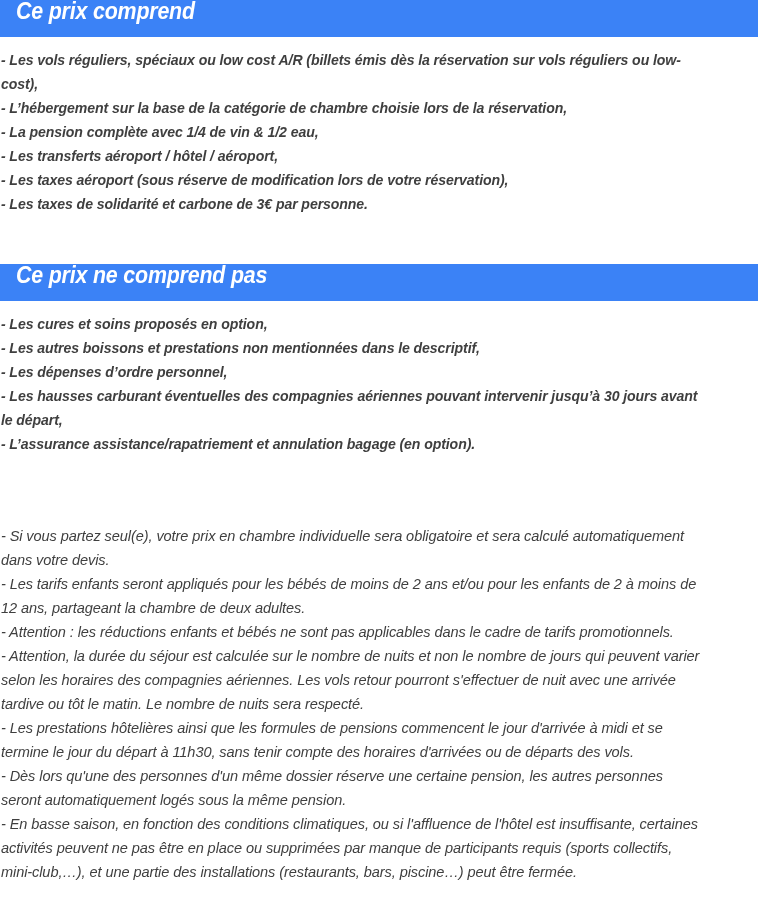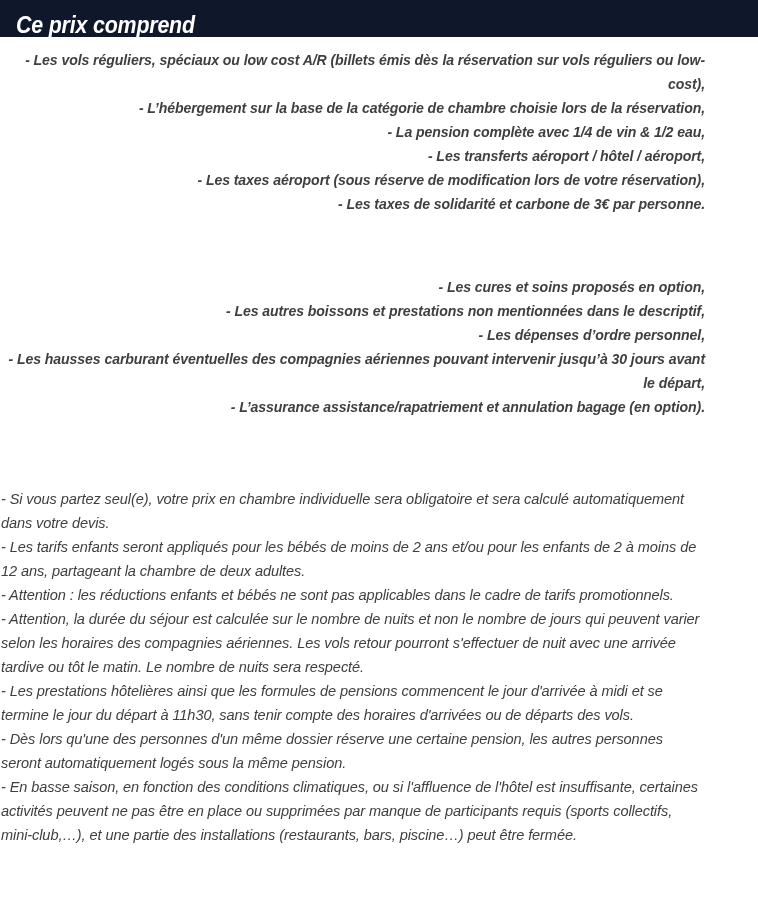--- a/index.html
+++ b/index.html
@@ -15,26 +15,26 @@
   }
   .page {
     width: 758px;
     position: relative;
     overflow: hidden;
   }
   .section {
     width: 100%;
   }
   .section-header {
-    background: #0f172a;
+    background: #3b82f6;
     color: #ffffff;
     height: 37px;
     display: flex;
-    align-items: flex-end;
-    padding: 0 0 0 16px;
+    align-items: flex-start;
+    padding: 0 0 16px 16px;
     box-sizing: border-box;
   }
   .section-header .title {
     font-family: "Liberation Sans Narrow", "Liberation Sans", sans-serif;
     font-weight: bold;
     font-style: italic;
     font-size: 23px;
     line-height: 23px;
     letter-spacing: -0.2px;
     transform: scaleX(0.93);
@@ -52,21 +52,20 @@
     font-size: 15px;
     line-height: 24px;
     letter-spacing: -0.1px;
     transform: scaleX(0.94);
     transform-origin: left center;
     padding-left: 1px;
   }
   .sec-included .section-body,
   .sec-excluded .section-body {
     padding-top: 11px;
-    text-align: right;
   }
   .sec-included .section-body .line,
   .sec-excluded .section-body .line {
     font-weight: bold;
   }
   .sec-known .section-body {
     padding-top: 8px;
   }
   .sec-known .section-body .line {
     font-weight: normal;
@@ -91,20 +90,23 @@
       <div class="line">- La pension complète avec 1/4 de vin &amp; 1/2 eau,</div>
       <div class="line">- Les transferts aéroport / hôtel / aéroport,</div>
       <div class="line">- Les taxes aéroport (sous réserve de modification lors de votre réservation),</div>
       <div class="line">- Les taxes de solidarité et carbone de 3€ par personne.</div>
     </div>
   </div>
 
   <div class="spacer-1"></div>
 
   <div class="section sec-excluded">
+    <div class="section-header">
+      <span class="title">Ce prix ne comprend pas</span>
+    </div>
     <div class="section-body">
       <div class="line">- Les cures et soins proposés en option,</div>
       <div class="line">- Les autres boissons et prestations non mentionnées dans le descriptif,</div>
       <div class="line">- Les dépenses d’ordre personnel,</div>
       <div class="line">- Les hausses carburant éventuelles des compagnies aériennes pouvant intervenir jusqu’à 30 jours avant le départ,</div>
       <div class="line">- L’assurance assistance/rapatriement et annulation bagage (en option).</div>
     </div>
   </div>
 
   <div class="spacer-2"></div>

